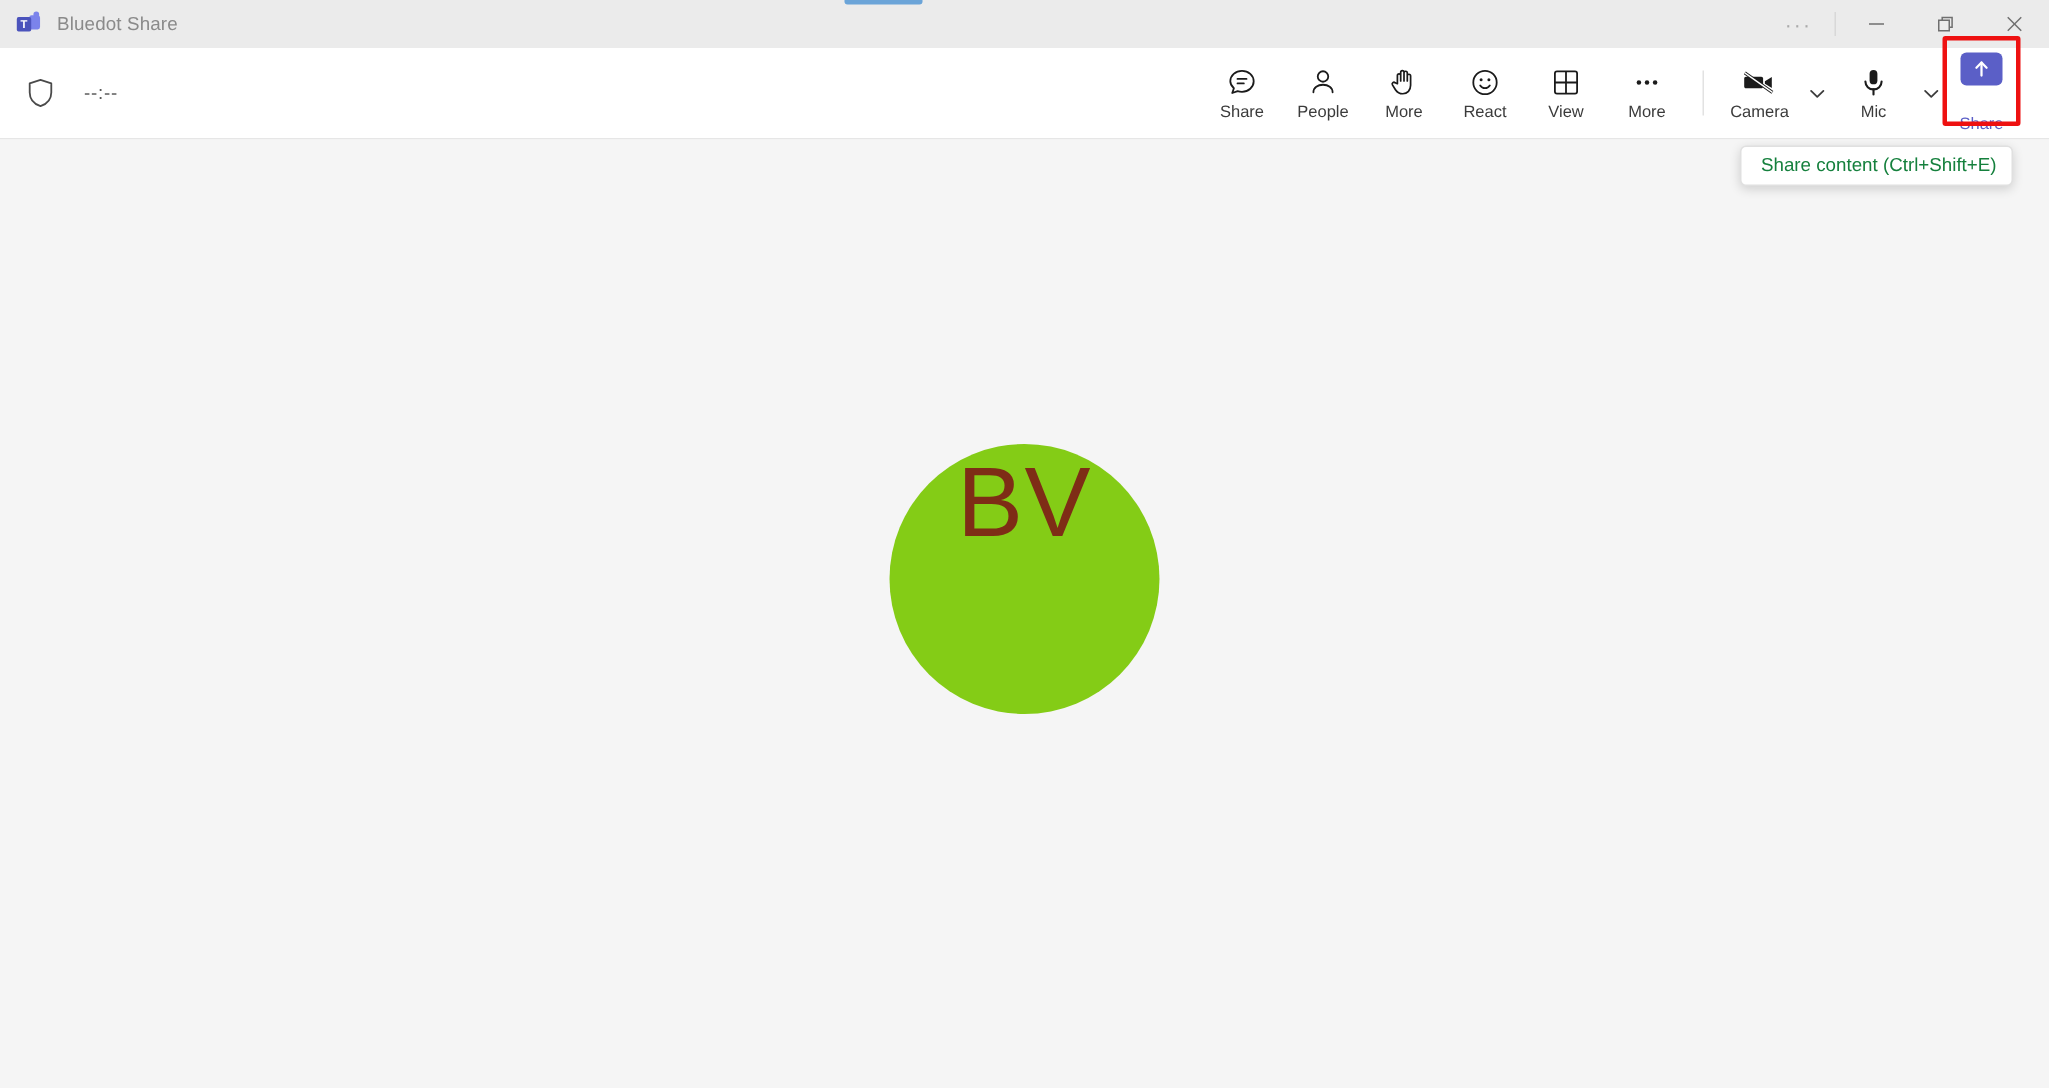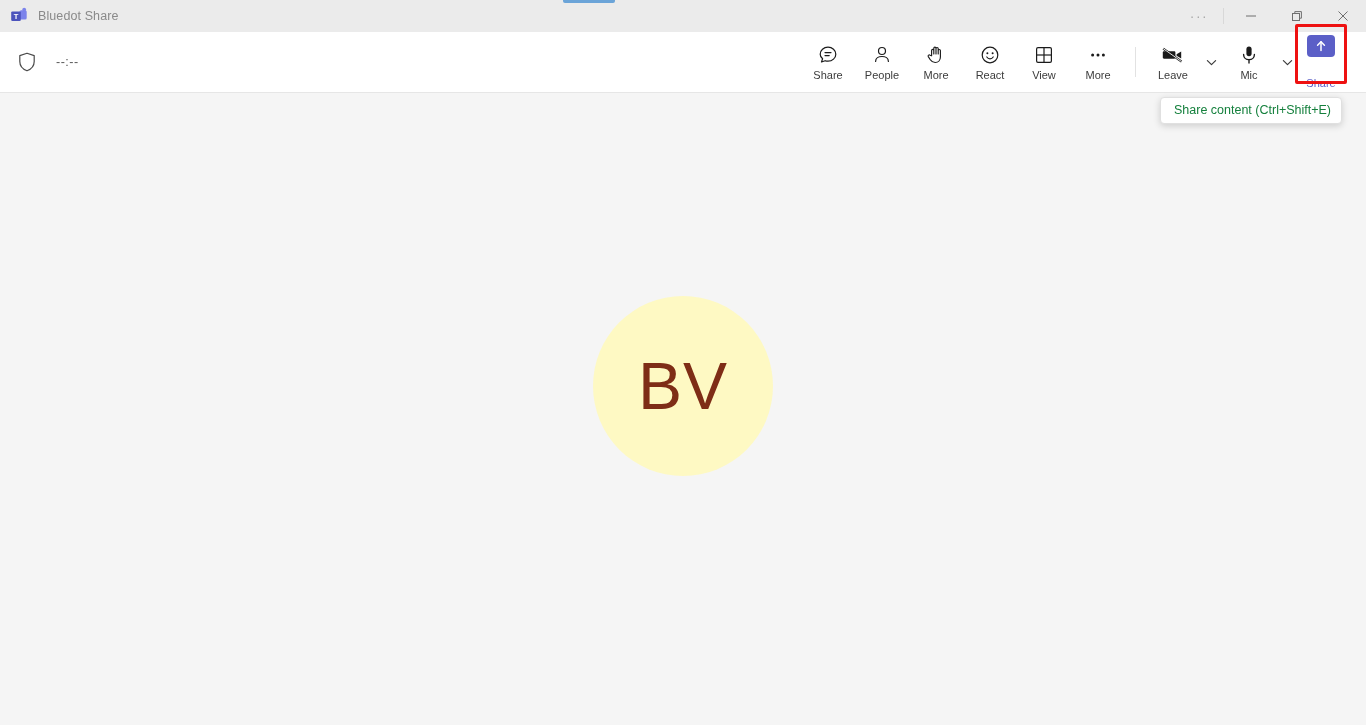--- a/index.html
+++ b/index.html
@@ -209,23 +209,22 @@
   }
   .stage-inner {
     display: flex;
     flex-direction: column;
     align-items: center;
     margin-top: -46px;
   }
   .avatar {
     width: 180px; height: 180px;
     border-radius: 50%;
-    background: #fef9c3;
-    display: flex;
-    align-items: center;
+    background: #84cc16;
+    display: flex;
     justify-content: center;
   }
   .avatar-initials {
     font-size: 66px;
     color: #7e2d16;
     letter-spacing: 1px;
     font-family: "Liberation Sans", sans-serif;
   }
   .waiting-text {
     margin-top: 60px;
@@ -355,21 +354,21 @@
 
     <div class="tb-item">
       <div class="tb-icon">
         <svg width="24" height="22" viewBox="0 0 24 22">
           <path d="M3 7.2h10.2c.7 0 1.2.5 1.2 1.2v5.2c0 .7-.5 1.2-1.2 1.2H3c-.7 0-1.2-.5-1.2-1.2V8.4c0-.7.5-1.2 1.2-1.2z" fill="#1b1b1b"></path>
           <path d="M15.6 10.2l4.6-2.8v7.2l-4.6-2.8z" fill="#1b1b1b"></path>
           <line x1="2.2" y1="4.6" x2="20.6" y2="17.6" stroke="#1b1b1b" stroke-width="2.1"></line>
           <line x1="2.2" y1="4.6" x2="20.6" y2="17.6" stroke="#ffffff" stroke-width="0.9"></line>
         </svg>
       </div>
-      <div class="tb-label">Leave</div>
+      <div class="tb-label">Camera</div>
     </div>
 
     <div class="chev">
       <svg width="13" height="13" viewBox="0 0 13 13">
         <path d="M2.4 4.6L6.5 8.6l4.1-4" fill="none" stroke="#3b3b3b" stroke-width="1.2" stroke-linecap="round" stroke-linejoin="round"></path>
       </svg>
     </div>
 
     <div class="tb-item">
       <div class="tb-icon">

